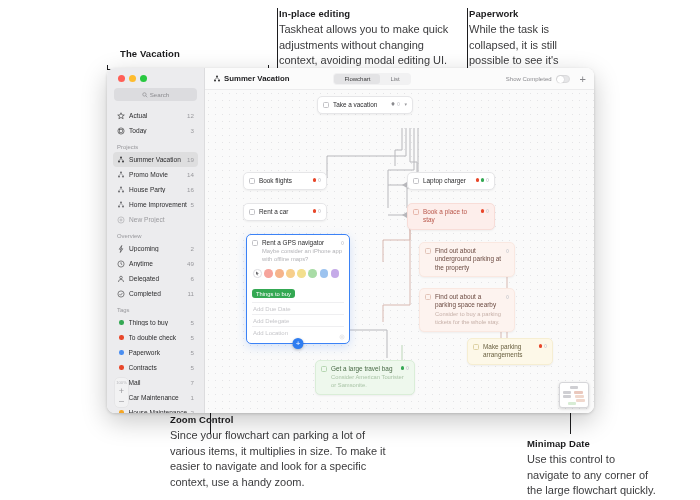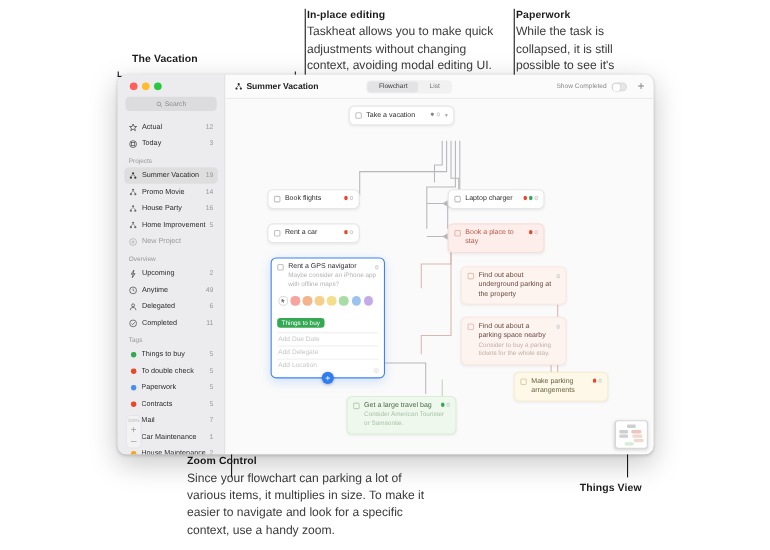--- a/index.html
+++ b/index.html
@@ -204,21 +204,22 @@
   </div>
   <div class="leader leader-v" style="left:467px;top:8px;height:165px;"></div>
 
   <div class="anno" style="left:170px;top:414px;width:230px;">
     <div class="anno-title">Zoom Control</div>
     <div class="anno-body">Since your flowchart can parking a lot of various items, it multiplies in size. To make it easier to navigate and look for a specific context, use a handy zoom.</div>
   </div>
   <div class="leader leader-v" style="left:210px;top:392px;height:42px;"></div>
 
   <div class="anno" style="left:527px;top:438px;width:130px;">
-    <div class="anno-title">Things View</div>
+    <div class="anno-title">Minimap Date</div>
+    <div class="anno-body">Use this control to navigate to any corner of the large flowchart quickly.</div>
   </div>
   <div class="leader leader-v" style="left:570px;top:396px;height:38px;"></div>
 
   <div id="app">
 
     <div id="sidebar">
       <div class="traffic">
         <div class="dot r"></div>
         <div class="dot y"></div>
         <div class="dot g"></div>

